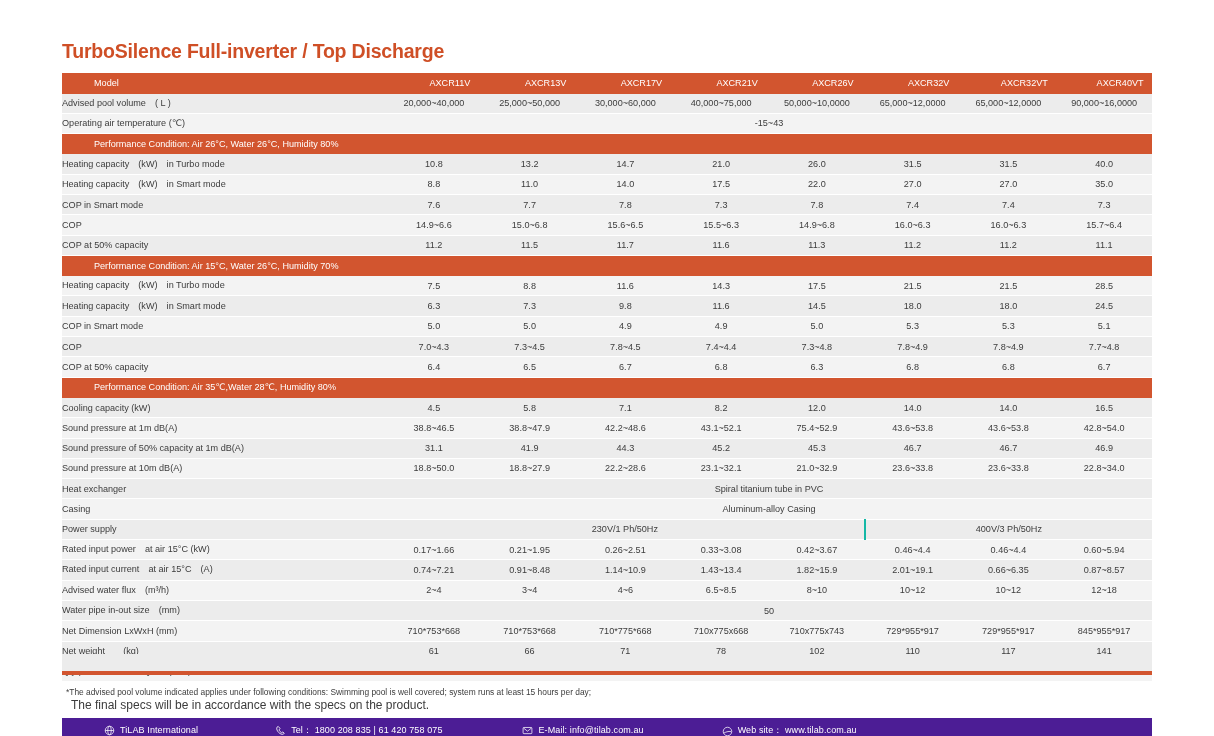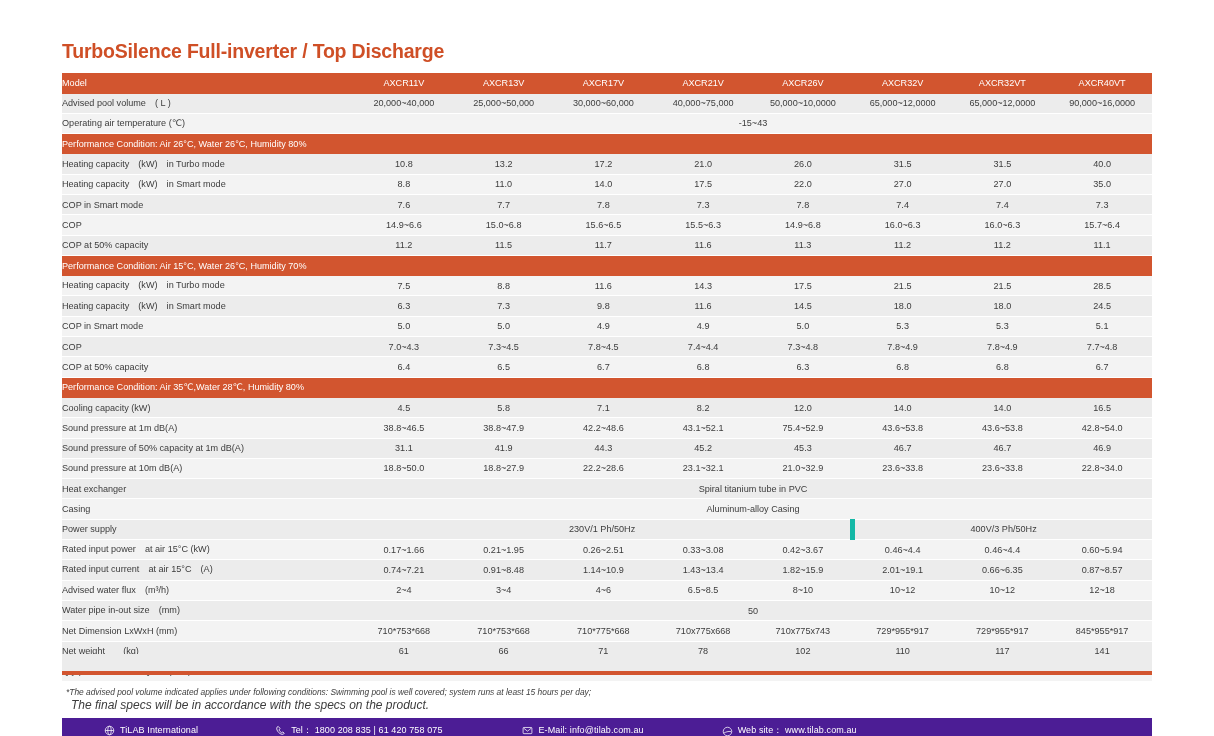--- a/index.html
+++ b/index.html
@@ -55,39 +55,39 @@
   
   tr.bar td{
     background:#d2552f !important;
     color:#ffffff;
     border-bottom:1px solid #d2552f;
   }
   tr.bar td.lbl{font-weight:normal;}
   tr.modelbar td{height:19.5px;}
 
   
-  tr.bar td{box-shadow:none;}
-
-  
-  .divider-left{border-left:5px solid #14b8a6;}
+  tr.bar td{box-shadow:none;padding-left:32px;}
+
+  
+  .divider-left{border-left:2px solid #14b8a6;}
 
   
   .table-bottom-rule{
     position:absolute;left:62px;top:651px;
     width:1090px;height:4px;background:#d2552f;
   }
   .table-tail{
     position:absolute;left:62px;top:634px;
     width:1090px;height:17px;background:#ececec;
   }
 
   
   .footnote{
     position:absolute;left:66px;top:666px;
-    font-size:8.4px;line-height:12.5px;color:#3c3c3c;font-style:italic;
+    font-size:8.4px;line-height:12.5px;color:#3c3c3c;
   }
   .footnote .l2{padding-left:5px;font-size:12px;}
 
   
   .contact-bar{
     position:absolute;left:62px;top:698px;
     width:1090px;height:24px;
     background:#4c1d95;
     display:flex;align-items:center;
     color:#ffffff;font-size:9px;
@@ -140,21 +140,21 @@
           <td class="lbl">Operating air temperature (℃)</td>
           <td class="val" colspan="8">-15~43</td>
         </tr>
         <tr class="bar">
           <td class="lbl" colspan="9">Performance Condition: Air 26°C, Water 26°C, Humidity 80%</td>
         </tr>
         <tr class="odd">
           <td class="lbl">Heating capacity　(kW)　in Turbo mode</td>
           <td class="val">10.8</td>
           <td class="val">13.2</td>
-          <td class="val">17.2</td>
+          <td class="val">14.7</td>
           <td class="val">21.0</td>
           <td class="val">26.0</td>
           <td class="val">31.5</td>
           <td class="val">31.5</td>
           <td class="val">40.0</td>
         </tr>
         <tr class="even">
           <td class="lbl">Heating capacity　(kW)　in Smart mode</td>
           <td class="val">8.8</td>
           <td class="val">11.0</td>

